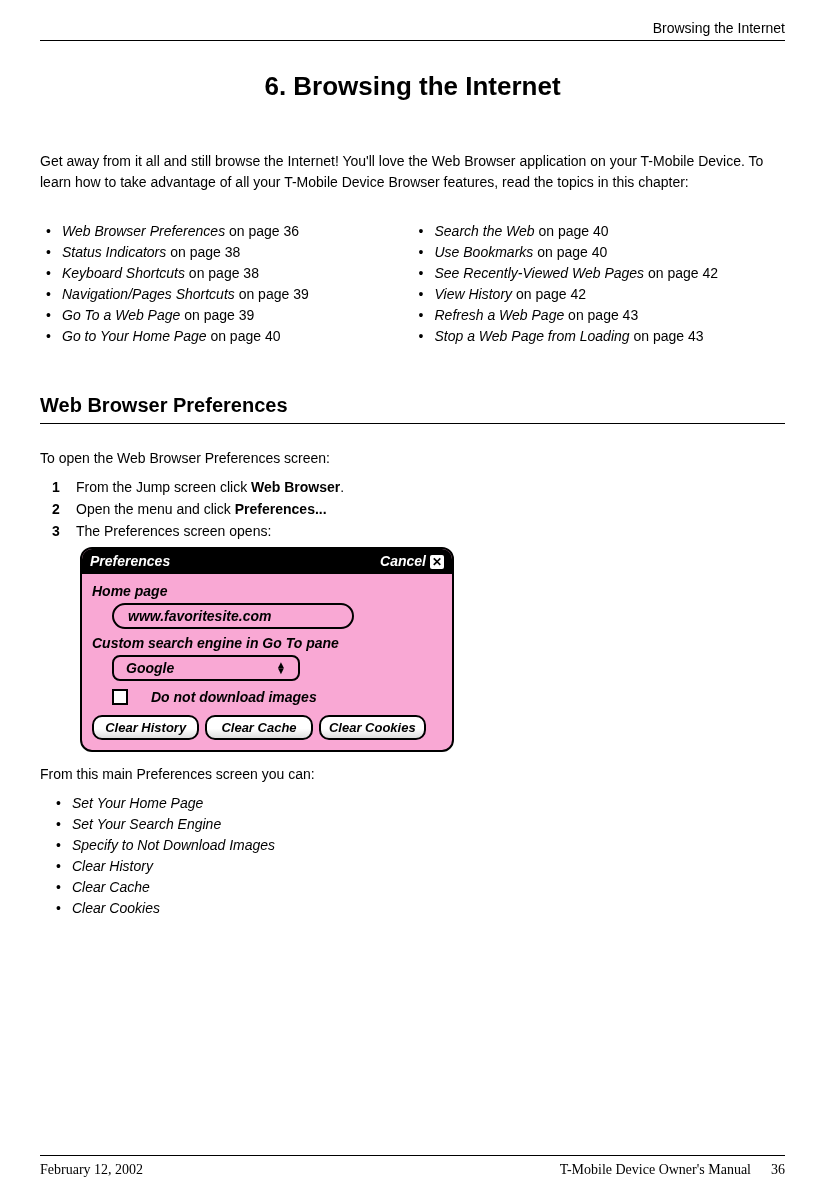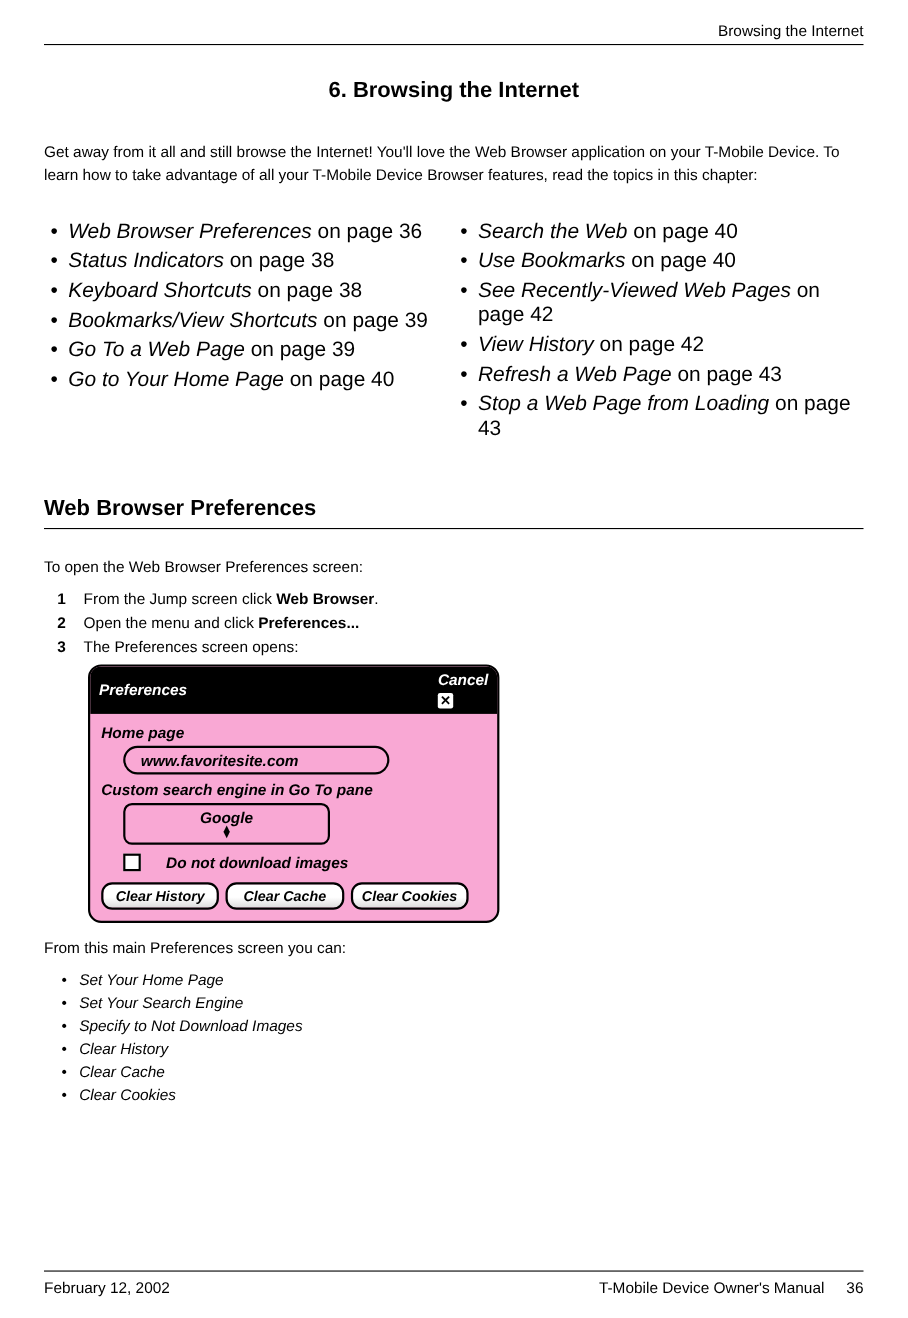--- a/index.html
+++ b/index.html
@@ -24,32 +24,32 @@
       margin-bottom: 4px;
     }
     .hr-top {
       border: none;
       border-top: 1px solid #000;
       margin: 0 0 30px 0;
     }
     .chapter-title {
       text-align: center;
       font-family: Arial, Helvetica, sans-serif;
-      font-size: 20px;
-      font-weight: bold;
-      margin: 20px 0 34px 0;
+      font-size: 26px;
+      font-weight: bold;
+      margin: 20px 0 49px 0;
     }
     .intro {
       font-size: 14px;
       line-height: 1.5;
       margin-bottom: 25px;
     }
     .toc {
       display: flex;
-      font-size: 19px;
+      font-size: 14px;
       margin-bottom: 45px;
     }
     .toc-col {
       flex: 1;
     }
     .toc-item {
       margin: 5px 0;
       padding-left: 22px;
       position: relative;
     }
@@ -106,23 +106,22 @@
       padding: 4px 8px 5px 8px;
       font-weight: bold;
       font-size: 14px;
       display: flex;
       justify-content: space-between;
       align-items: center;
       font-style: italic;
     }
     .device-close {
       display: inline-flex;
-      align-items: flex-start;
+      align-items: flex-end;
       gap: 4px;
-      flex-direction: column;
     }
     .device-close-x {
       display: inline-block;
       width: 14px;
       height: 14px;
       background: #fff;
       color: #000;
       font-weight: bold;
       font-size: 12px;
       text-align: center;
@@ -156,21 +155,20 @@
       padding: 3px 12px;
       font-weight: bold;
       font-style: italic;
       font-size: 14px;
       margin: 0 0 8px 20px;
       width: 160px;
       display: flex;
       justify-content: space-between;
       align-items: center;
       font-family: Arial, Helvetica, sans-serif;
-      flex-direction: column;
     }
     .dropdown-arrows {
       font-size: 10px;
       line-height: 6px;
       font-style: normal;
     }
     .device-checkbox-row {
       display: flex;
       align-items: center;
       gap: 23px;
@@ -229,20 +227,21 @@
     }
     .footer-hr {
       border: none;
       border-top: 1px solid #000;
       margin: 0 0 6px 0;
     }
     .footer-row {
       display: flex;
       justify-content: space-between;
       font-size: 14px;
+      font-family: Liberation Serif, serif;
     }
     .footer-right {
       display: flex;
       gap: 20px;
     }
   </style>
 </head>
 <body>
 
 <div class="page">
@@ -251,21 +250,21 @@
 
   <div class="chapter-title">6.  Browsing the Internet</div>
 
   <div class="intro">Get away from it all and still browse the Internet! You'll love the Web Browser application on your T-Mobile Device. To learn how to take advantage of all your T-Mobile Device Browser features, read the topics in this chapter:</div>
 
   <div class="toc">
     <div class="toc-col">
       <div class="toc-item"><span class="italic">Web Browser Preferences</span><span> on page 36</span></div>
       <div class="toc-item"><span class="italic">Status Indicators</span><span> on page 38</span></div>
       <div class="toc-item"><span class="italic">Keyboard Shortcuts</span><span> on page 38</span></div>
-      <div class="toc-item"><span class="italic">Bookmarks/View Shortcuts</span><span> on page 39</span></div>
+      <div class="toc-item"><span class="italic">Navigation/Pages Shortcuts</span><span> on page 39</span></div>
       <div class="toc-item"><span class="italic">Go To a Web Page</span><span> on page 39</span></div>
       <div class="toc-item"><span class="italic">Go to Your Home Page</span><span> on page 40</span></div>
     </div>
     <div class="toc-col">
       <div class="toc-item"><span class="italic">Search the Web</span><span> on page 40</span></div>
       <div class="toc-item"><span class="italic">Use Bookmarks</span><span> on page 40</span></div>
       <div class="toc-item"><span class="italic">See Recently-Viewed Web Pages</span><span> on page 42</span></div>
       <div class="toc-item"><span class="italic">View History</span><span> on page 42</span></div>
       <div class="toc-item"><span class="italic">Refresh a Web Page</span><span> on page 43</span></div>
       <div class="toc-item"><span class="italic">Stop a Web Page from Loading</span><span> on page 43</span></div>

